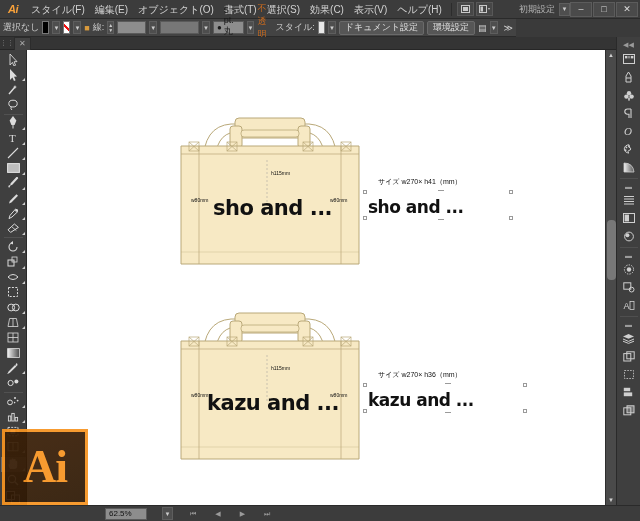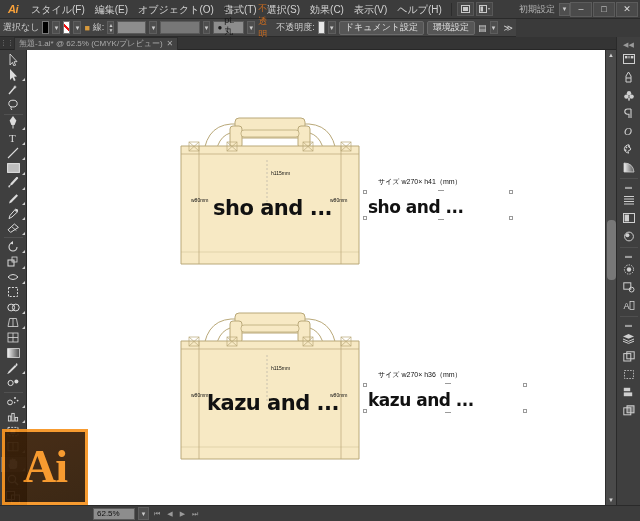--- a/index.html
+++ b/index.html
@@ -179,21 +179,21 @@
     width: 22px; height: 18px; display: flex; align-items: center; justify-content: center;
     color: #cfcfcf;
   }
   .dockbtn.collapse { height: 10px; color: #9a9a9a; font-size: 7px; }
   .dock-sep { width: 18px; height: 1px; background: #4f4f4f; margin: 2px 0; }
 
   
   .statusbar {
     position: absolute; left: 0; bottom: 0; width: 640px; height: 16px;
     background: #3c3c3c; border-top: 1px solid #2a2a2a;
-    display: flex; align-items: center; gap: 3px; padding: 0 4px; justify-content: space-between;
+    display: flex; align-items: center; gap: 15px; padding: 0 4px; justify-content: space-between;
   }
   .zoomfield {
     width: 42px; height: 12px; background: #8d8d8d; border: 1px solid #5a5a5a;
     font-size: 8px; color: #111; display: flex; align-items: center; padding-left: 3px;
   }
   .navbtn { font-size: 7px; color: #9a9a9a; padding: 0 2px; }
   .statustext {
     flex: 1; text-align: center; font-size: 9px; color: #cfcfcf;
   }
 
@@ -265,35 +265,34 @@
     <div class="field" style="width:58px"></div>
     <div class="mini-arrow">▼</div>
     <div class="field dark" style="width:82px"></div>
     <div class="mini-arrow">▼</div>
     <div class="field" style="width:62px">
       <span style="font-size:8px;margin-right:2px">●</span>
       <span>5 pt. 丸筆</span>
     </div>
     <div class="mini-arrow">▼</div>
     <div class="opacity-lbl">不透明度</div>
-    <div class="cb-text">不透明度:</div>
+    <div class="cb-text">スタイル:</div>
     <div class="sw" style="background:#e8e8e8"></div>
     <div class="mini-arrow">▼</div>
     <div class="btn3d">ドキュメント設定</div>
     <div class="btn3d">環境設定</div>
     <div class="cb-text">▤</div>
     <div class="mini-arrow">▼</div>
     <div class="spacer"></div>
     <div class="cb-text">≫</div>
   </div>
 
   <div class="tabbar">
     <div class="tab-grip">⋮⋮</div>
     <div class="doctab">
-      <span class="tab-blur">無題-1.ai* @ 62.5% (CMYK/プレビュー)</span>
       <span class="x">✕</span>
     </div>
   </div>
 
   <div class="toolbar">
     <div class="tool">
       <svg width="9" height="12" viewBox="0 0 9 12">
           <path d="M1 0 L1 11 L3.4 8.4 L5 12 L6.6 11.2 L5 7.8 L8 7.6 Z" fill="none" stroke="#dcdcdc" stroke-width="0.9"></path>
         </svg>
     </div>

